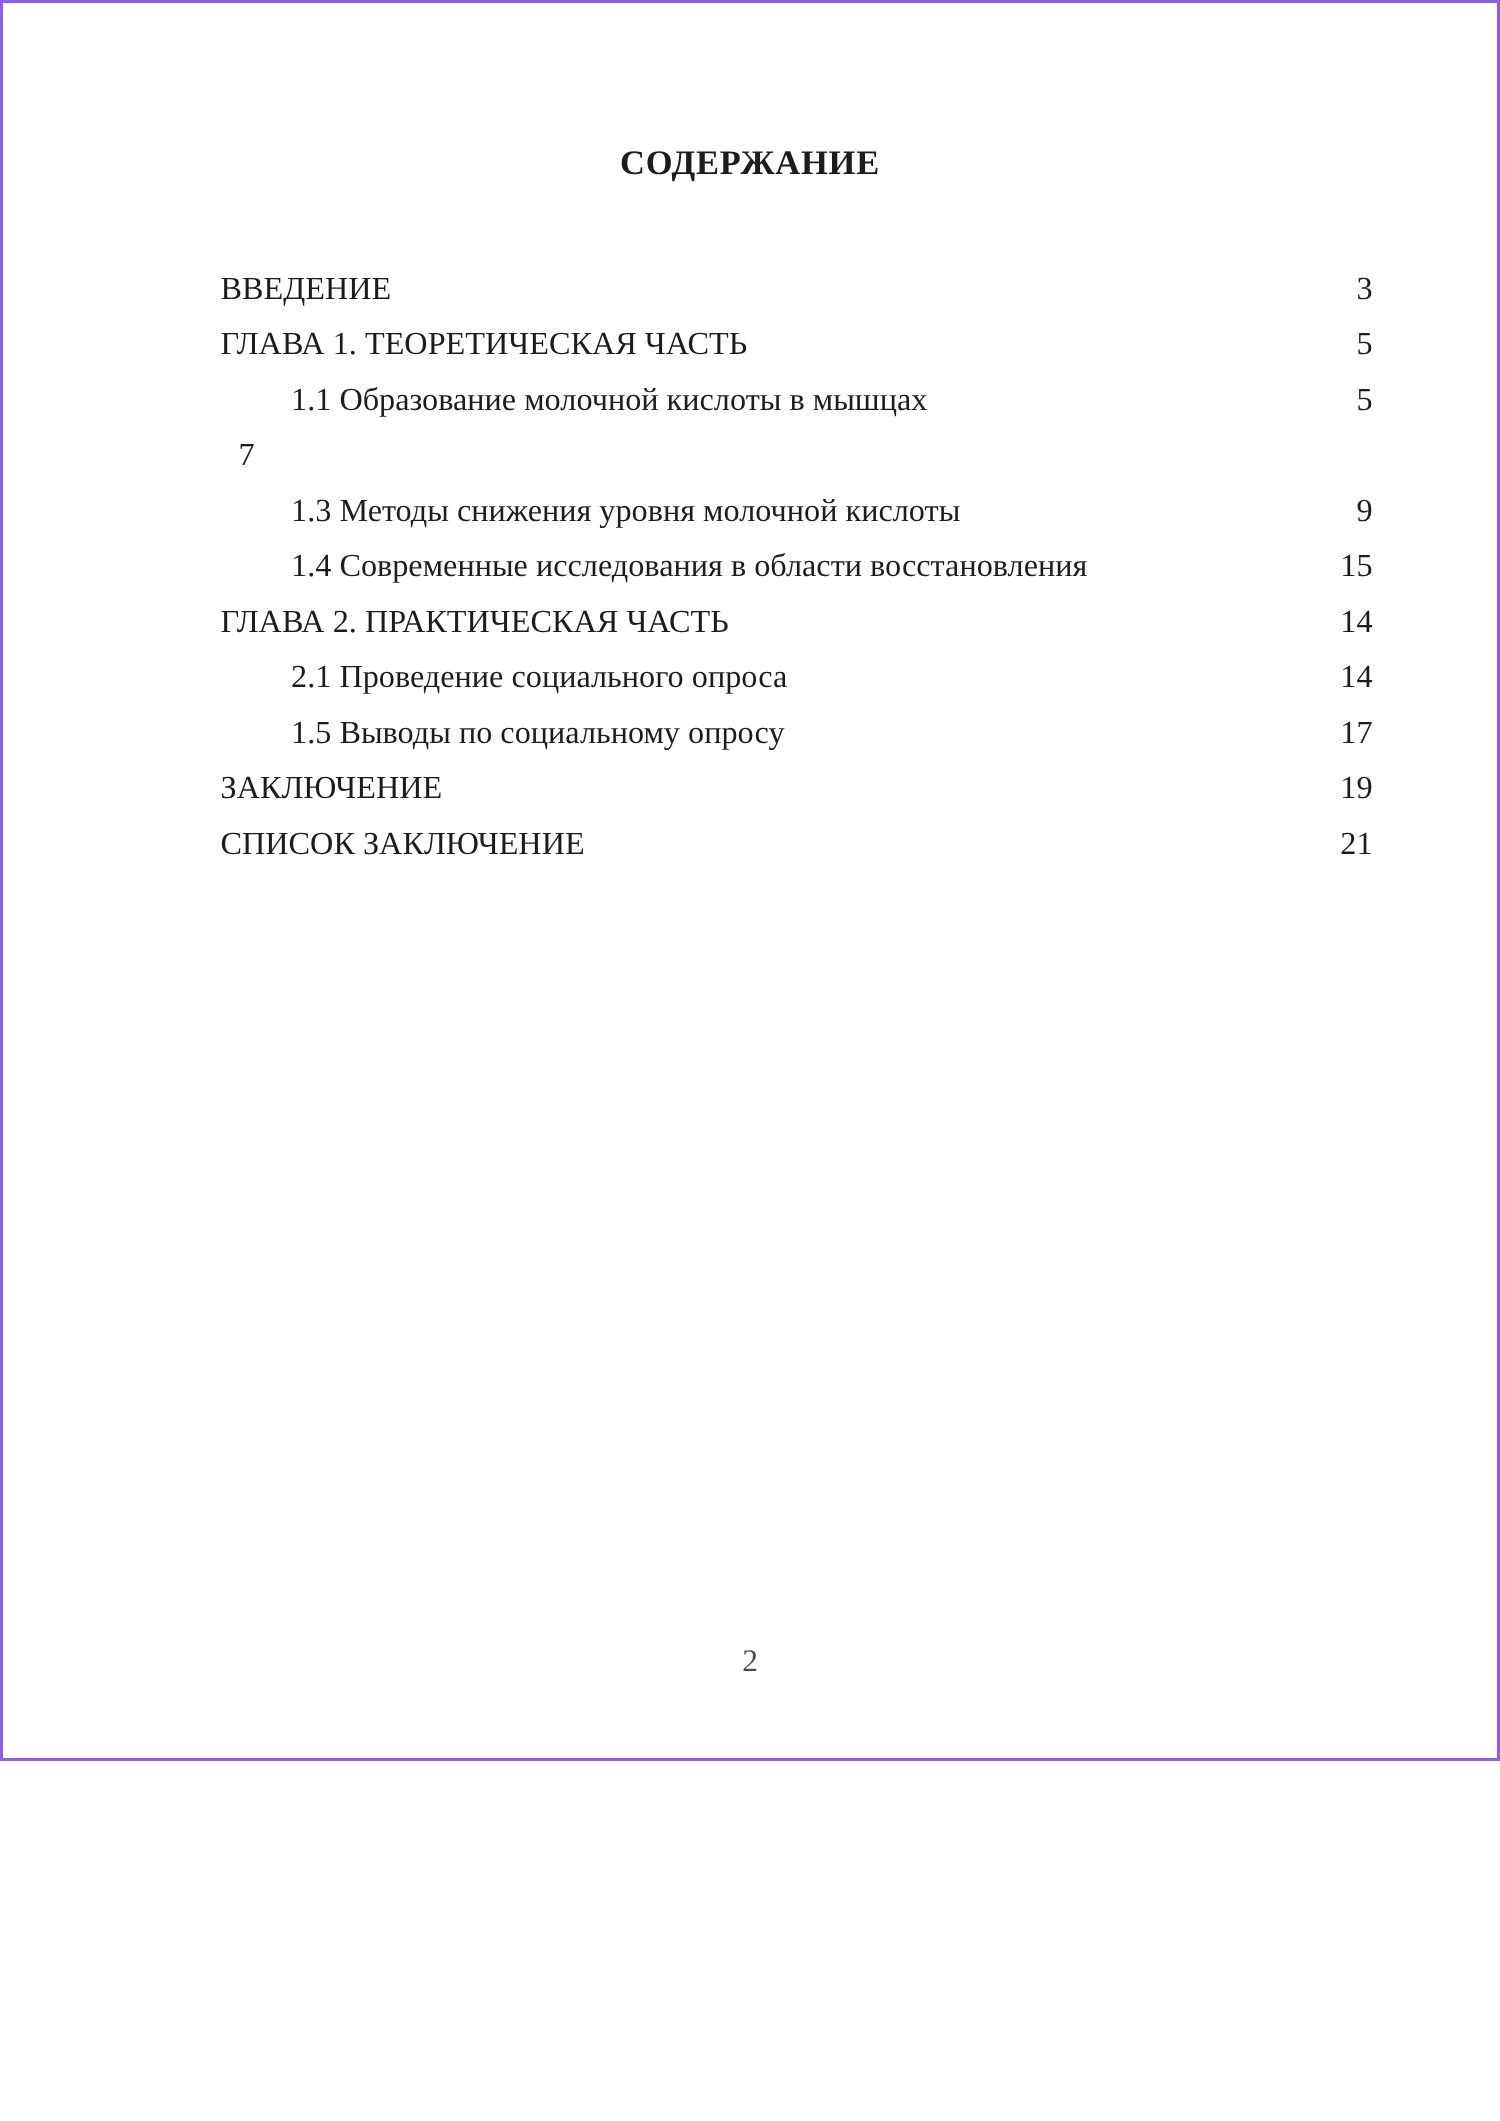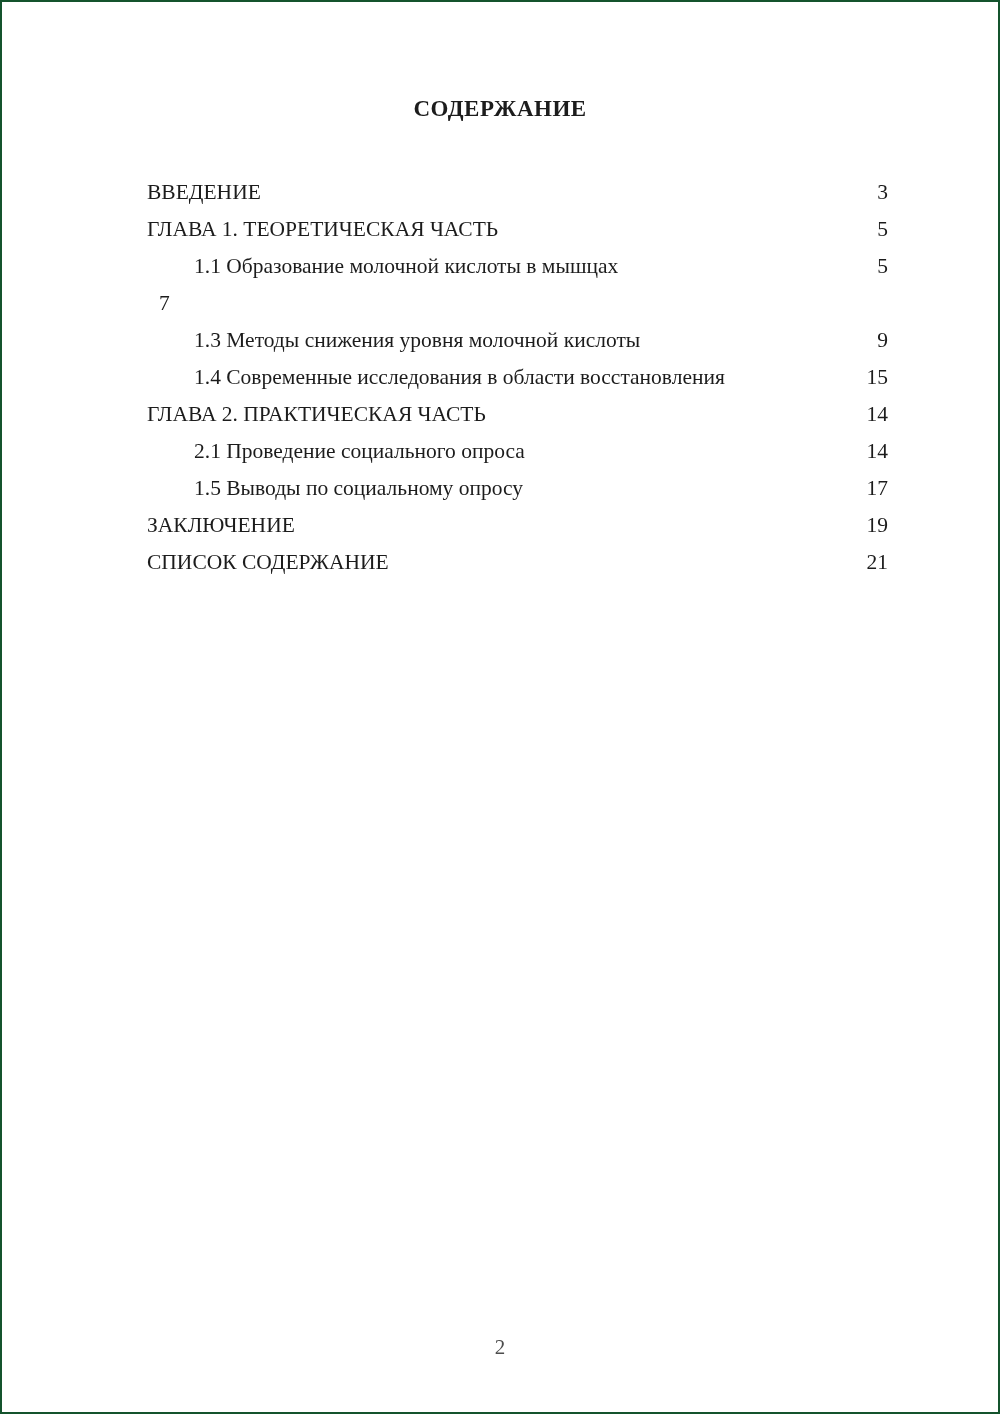--- a/index.html
+++ b/index.html
@@ -3,40 +3,40 @@
 <meta charset="utf-8">
 <style>
   html, body {
     margin: 0;
     padding: 0;
     background: #ffffff;
   }
   .page {
     position: relative;
     width: 1000px;
-    height: 1414px;
+    height: 1174px;
     box-sizing: border-box;
     background: #ffffff;
-    border: 2px solid #14532d;
+    border: 2px solid #8b5cf6;
     font-family: "Liberation Serif", "DejaVu Serif", serif;
     color: #1c1c1c;
     overflow: hidden;
   }
   .doc-title {
     margin-top: 94px;
     text-align: center;
     font-size: 23px;
     font-weight: bold;
     letter-spacing: 0.5px;
     color: #1c1c1c;
   }
   .toc {
     margin-top: 52px;
     margin-left: 145px;
-    margin-right: 110px;
+    margin-right: 83px;
   }
   .toc-row {
     display: flex;
     justify-content: space-between;
     align-items: baseline;
     font-size: 21.5px;
     line-height: 37px;
     color: #1c1c1c;
   }
   .toc-row .label {
@@ -111,21 +111,21 @@
       <span class="label">1.5 Выводы по социальному опросу</span>
       <span class="pagenum">17</span>
     </div>
 
     <div class="toc-row">
       <span class="label">ЗАКЛЮЧЕНИЕ</span>
       <span class="pagenum">19</span>
     </div>
 
     <div class="toc-row">
-      <span class="label">СПИСОК СОДЕРЖАНИЕ</span>
+      <span class="label">СПИСОК ЗАКЛЮЧЕНИЕ</span>
       <span class="pagenum">21</span>
     </div>
 
   </div>
 
   <div class="page-footer">2</div>
 
 </div>
 
 </body></html>

